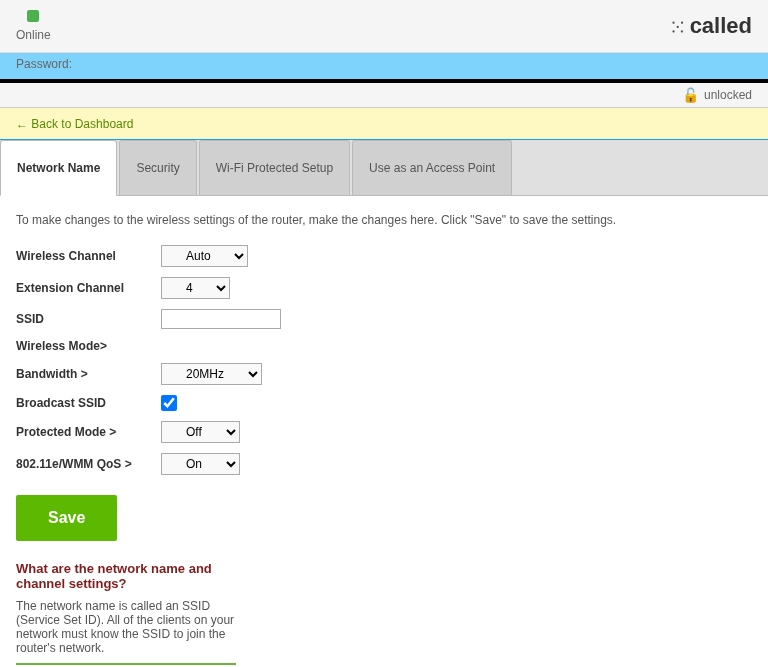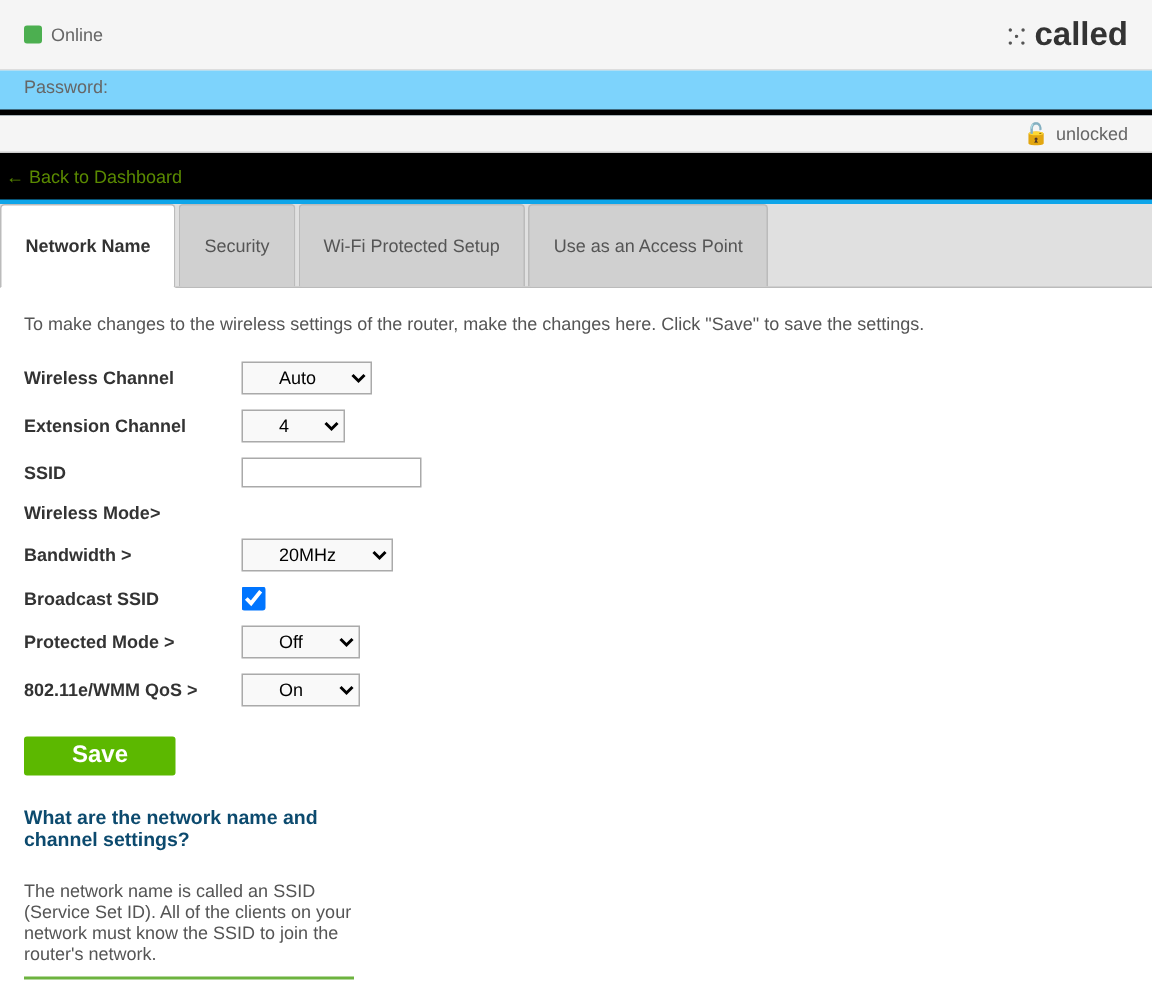--- a/index.html
+++ b/index.html
@@ -9,21 +9,21 @@
     .header {
       background: #f5f5f5;
       border-bottom: 1px solid #ddd;
       padding: 10px 16px;
       display: flex;
       align-items: center;
       justify-content: space-between;
     }
     .header-left { display: flex; align-items: center; gap: 10px; }
     .header-title { font-size: 28px; font-weight: bold; color: #333; }
-    .status-area { display: flex; align-items: center; gap: 6px; }
+    .status-area { display: flex; align-items: center; gap: 6px; flex-direction: column; }
     .status-dot { width: 12px; height: 12px; background: #4caf50; border-radius: 2px; display: inline-block; }
     .status-text { font-size: 12px; color: #666; }
     .header-right { display: flex; align-items: center; gap: 8px; }
     .belkin-logo { font-size: 22px; font-weight: bold; color: #333; display: flex; align-items: center; gap: 6px; }
     .belkin-dots { color: #555; font-size: 14px; }
 
     
     .password-row {
       background: #7dd3fc;
       padding: 4px 16px 8px 16px;
@@ -42,23 +42,23 @@
       color: #666;
       display: flex;
       align-items: center;
       justify-content: flex-end;
       gap: 4px;
     }
     .lock-icon { font-size: 14px; }
 
     
     .back-link-row {
-      background: #000000;
-      padding: 8px 4px;
-      border-bottom: 3px solid #0ea5e9;
+      background: #fef9c3;
+      padding: 8px 16px;
+      border-bottom: 1px solid #0ea5e9;
     }
     .back-link {
       color: #5a8a00;
       text-decoration: none;
       font-size: 12px;
     }
 
     
     .tabs-bar {
       background: #e0e0e0;
@@ -98,22 +98,22 @@
       flex-direction: column;
     }
     .left-panel { flex: 1; }
     .right-panel {
       width: 220px;
       font-size: 12px;
       color: #555;
     }
     .right-panel h4 {
       font-size: 13px;
-      color: #0c4a6e;
-      margin-bottom: 20px;
+      color: #7f1d1d;
+      margin-bottom: 8px;
       font-weight: bold;
     }
     .right-panel-divider {
       height: 2px;
       background: #6db33f;
       margin-top: 8px;
     }
 
     .intro-text {
       font-size: 12px;
@@ -152,21 +152,21 @@
     input[type="checkbox"] {
       width: 16px; height: 16px;
       cursor: pointer;
     }
     .save-btn {
       background: #5cb800;
       color: #fff;
       font-size: 16px;
       font-weight: bold;
       border: none;
-      padding: 4px 32px;
+      padding: 14px 32px;
       cursor: pointer;
       border-radius: 2px;
     }
 
     
     .watermark-area {
       background: #e8e8e8;
       text-align: left;
       padding: 30px 0 20px 0;
       color: #c0c0c0;

